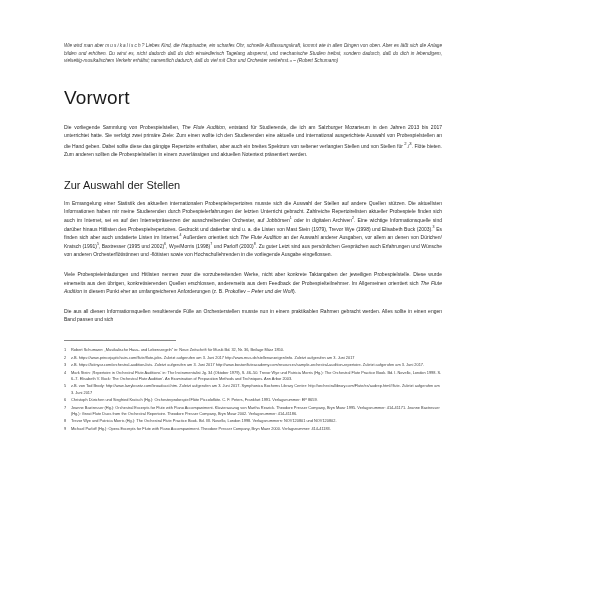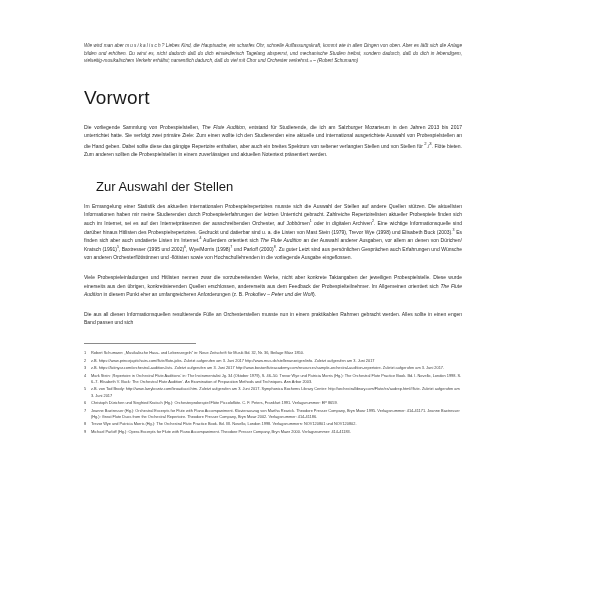--- a/index.html
+++ b/index.html
@@ -12,21 +12,21 @@
     background: #ffffff;
     font-family: "Liberation Sans", sans-serif;
     color: #231f20;
     overflow: hidden;
   }
   .page {
     position: relative;
     width: 600px;
     height: 600px;
     box-sizing: border-box;
-    padding: 42px 58px 10px 84px;
+    padding: 42px 58px 10px 64px;
   }
   .epigraph {
     font-style: italic;
     font-size: 4.7px;
     line-height: 1.62;
     color: #3a3a3a;
     text-align: justify;
     width: 378px;
     margin: 0 0 22px 0;
   }
@@ -43,23 +43,23 @@
   }
   .intro {
     font-size: 5.0px;
     line-height: 1.72;
     text-align: justify;
     width: 378px;
     margin: 0 0 20px 0;
     color: #2b2b2b;
   }
   h2.subtitle {
-    font-size: 13px;
+    font-size: 11px;
     font-weight: normal;
-    margin: 0 0 8px 12px;
+    margin: 0 0 8px 0;
     color: #1a1a1a;
   }
   .body-par {
     font-size: 5.0px;
     line-height: 1.72;
     text-align: justify;
     width: 378px;
     margin: 0 0 11px 0;
     color: #2b2b2b;
   }

